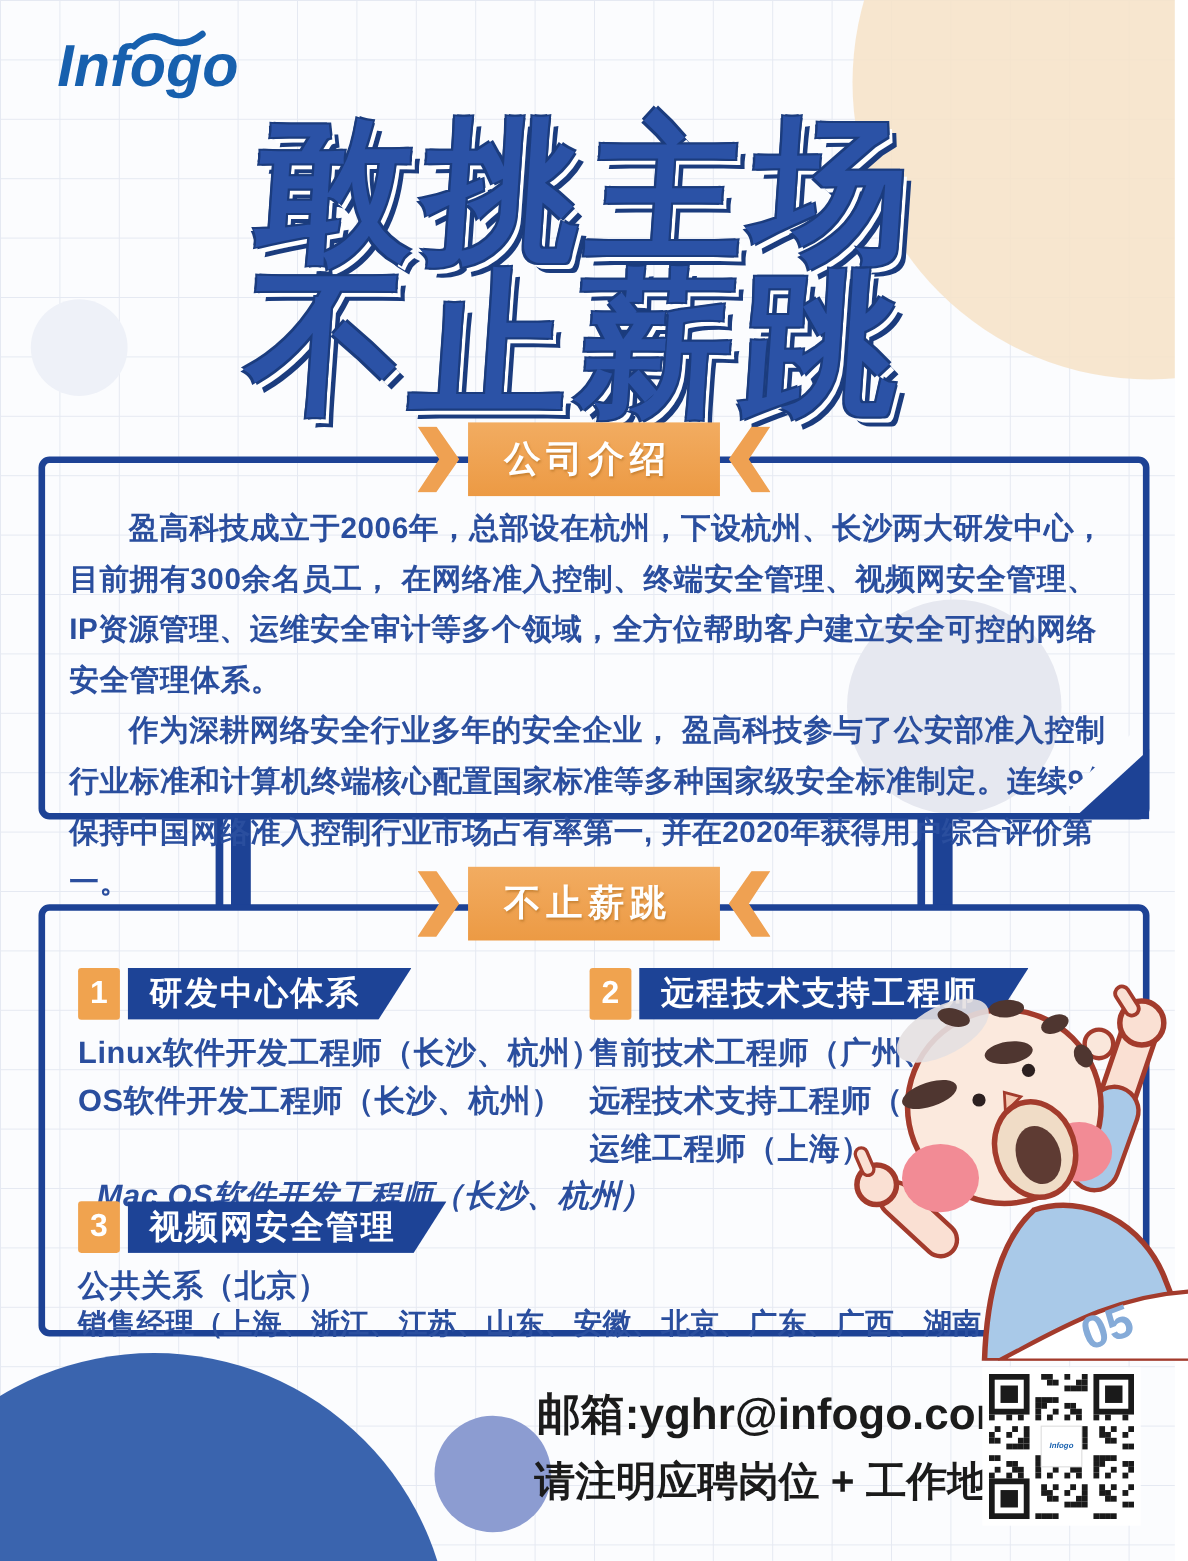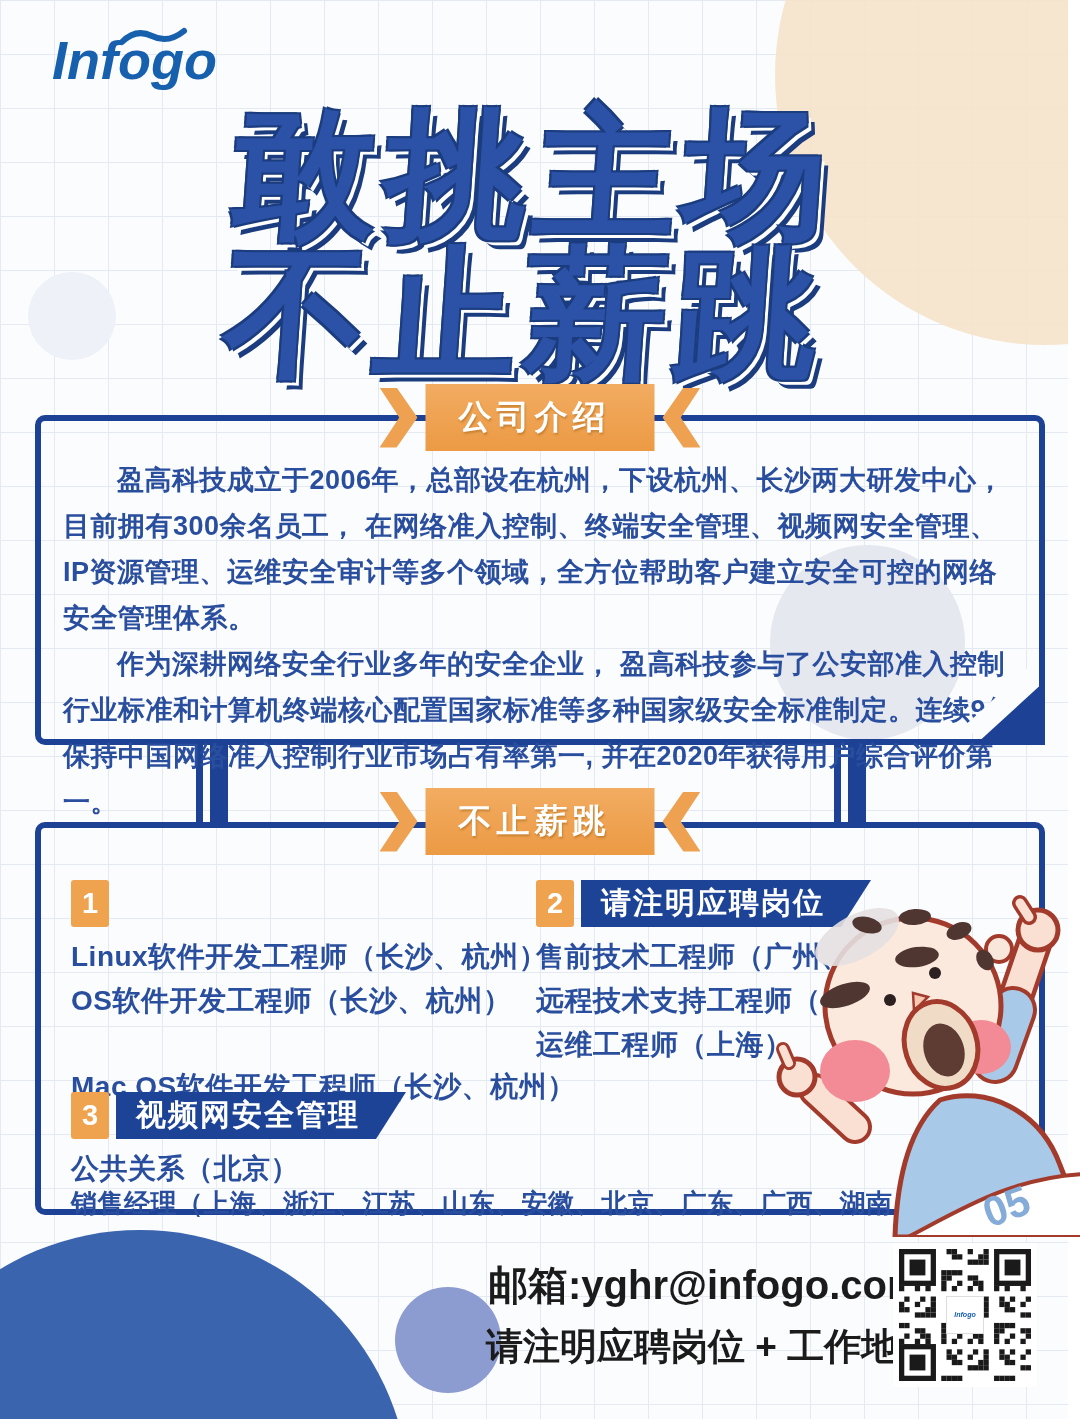--- a/index.html
+++ b/index.html
@@ -129,28 +129,29 @@
   <div class="abs ribbon r2">
     <span class="rib-arrow left"></span>
     <span class="rib-body">不止薪跳</span>
     <span class="rib-arrow right"></span>
   </div>
 
   <div class="box box2">
 
     <div class="sec-h" style="left:30px;top:52px;">
       <span class="sec-num">1</span>
+      <span class="sec-banner">研发中心体系</span>
     </div>
     <div class="job" style="left:30px;top:110px;">Linux软件开发工程师（长沙、杭州）</div>
     <div class="job" style="left:30px;top:154px;">OS软件开发工程师（长沙、杭州）</div>
-    <div class="job" style="left:30px;top:240px;">Mac OS软件开发工程师（长沙、杭州）</div>
+    <div class="job" style="left:47px;top:240px;font-style:italic;">Mac OS软件开发工程师（长沙、杭州）</div>
 
     <div class="sec-h" style="left:495px;top:52px;">
       <span class="sec-num">2</span>
-      <span class="sec-banner">请注明应聘岗位</span>
+      <span class="sec-banner">远程技术支持工程师</span>
     </div>
     <div class="job" style="left:495px;top:110px;">售前技术工程师（广州、长沙）</div>
     <div class="job" style="left:495px;top:154px;">远程技术支持工程师（长沙）</div>
     <div class="job" style="left:495px;top:198px;">运维工程师（上海）</div>
 
     <div class="sec-h" style="left:30px;top:264px;">
       <span class="sec-num">3</span>
       <span class="sec-banner">视频网安全管理</span>
     </div>
     <div class="job" style="left:30px;top:322px;">公共关系（北京）</div>

